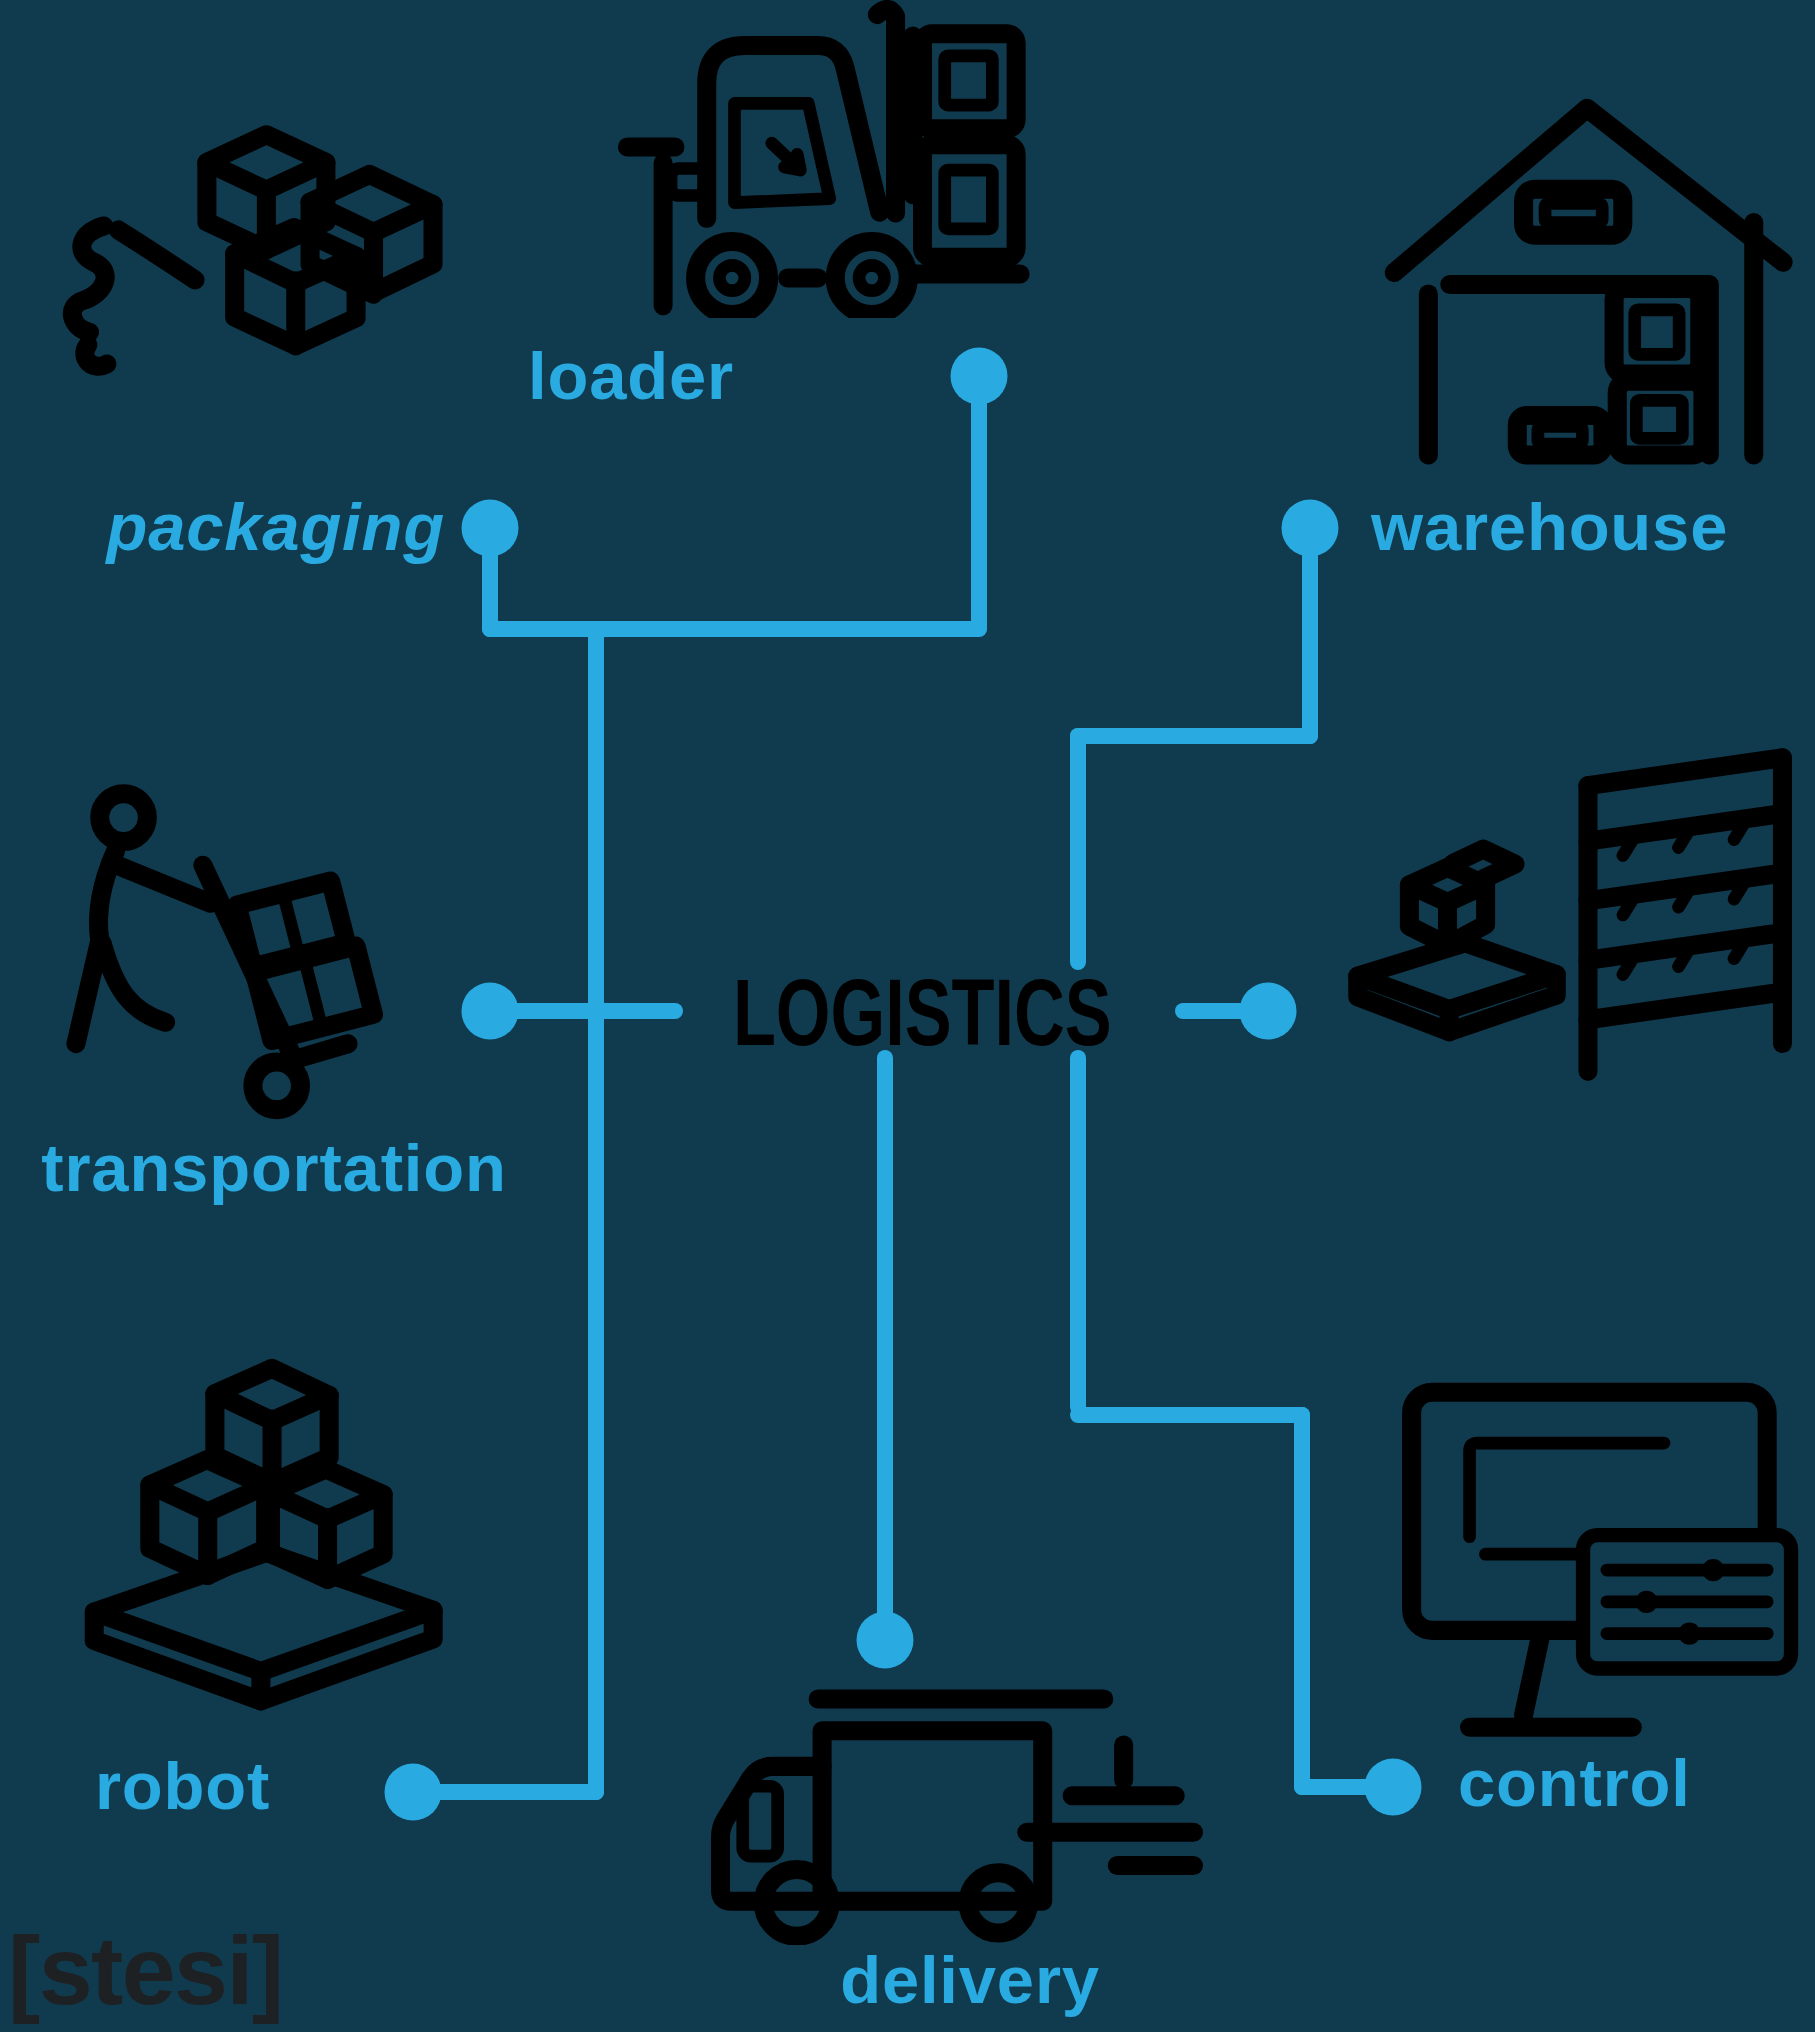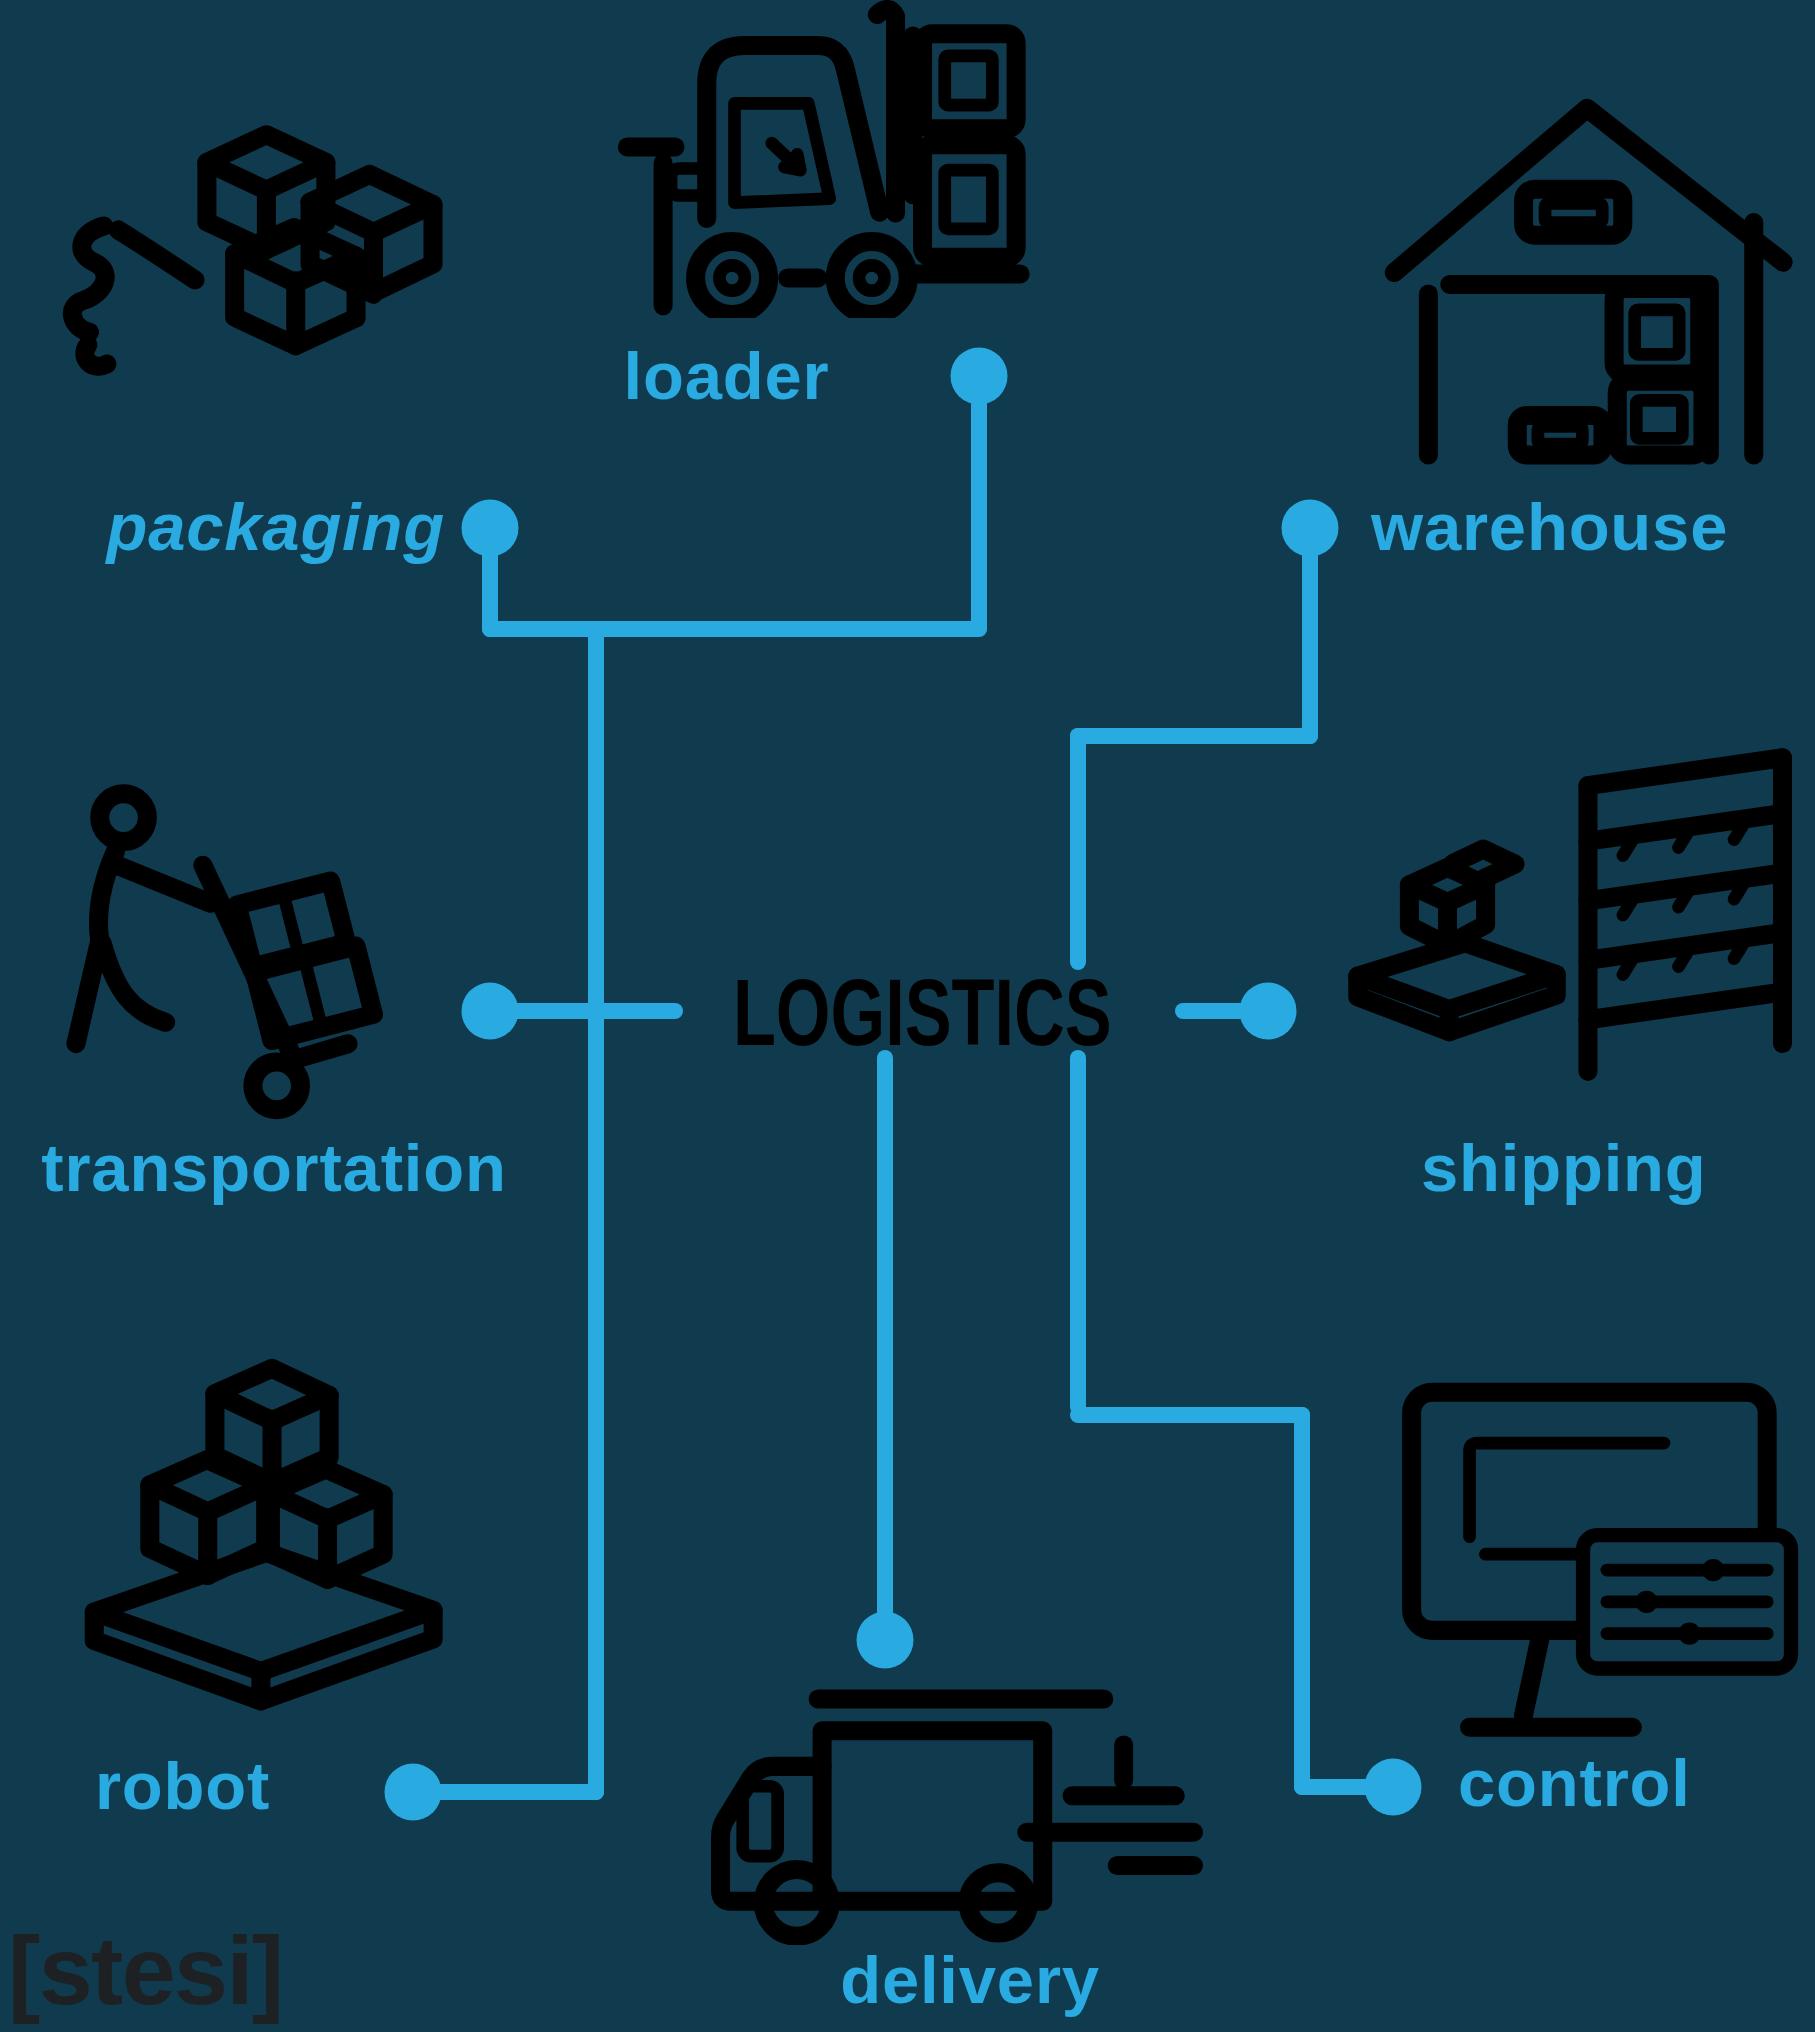--- a/index.html
+++ b/index.html
@@ -71,24 +71,23 @@
   <div class="dot" style="left:1310px;top:528px;"></div>
   <div class="dot" style="left:490px;top:1011px;"></div>
   <div class="dot" style="left:1268px;top:1011px;"></div>
   <div class="dot" style="left:413px;top:1792px;"></div>
   <div class="dot" style="left:885px;top:1640px;"></div>
   <div class="dot" style="left:1393px;top:1787px;"></div>
 
   <div class="center-title">LOGISTICS</div>
 
   <div class="label" style="left:0px;top:485px;width:445px;text-align:right;font-style:italic;">packaging</div>
-  <div class="label" style="left:528px;top:334px;width:397px;text-align:center;">loader</div>
+  <div class="label" style="left:528px;top:334px;width:397px;text-align:left;">loader</div>
   <div class="label" style="left:1371px;top:485px;">warehouse</div>
   <div class="label" style="left:0px;top:1126px;width:548px;text-align:center;">transportation</div>
-  <div class="label" style="left:1421px;top:1126px;">shipping</div>
   <div class="label" style="left:0px;top:1744px;width:365px;text-align:center;">robot</div>
   <div class="label" style="left:1458px;top:1741px;">control</div>
   <div class="label" style="left:732px;top:1938px;width:476px;text-align:center;">delivery</div>
 
   <svg class="icon" style="left:48px;top:99px;" width="413" height="357" viewBox="0 0 520 450">
     <path d="M70,160 c-30,8 -38,34 -12,46 c26,12 12,40 -14,48 c-22,7 -16,34 8,40"></path>
     <path d="M50,310 c-12,16 6,34 24,24"></path>
     <path d="M88,165 C125,188 155,208 185,228"></path>
     <path d="M200,80 l75,-35 l75,35 l-75,35 z"></path>
     <path d="M200,80 v75 l75,35 v-75"></path>

